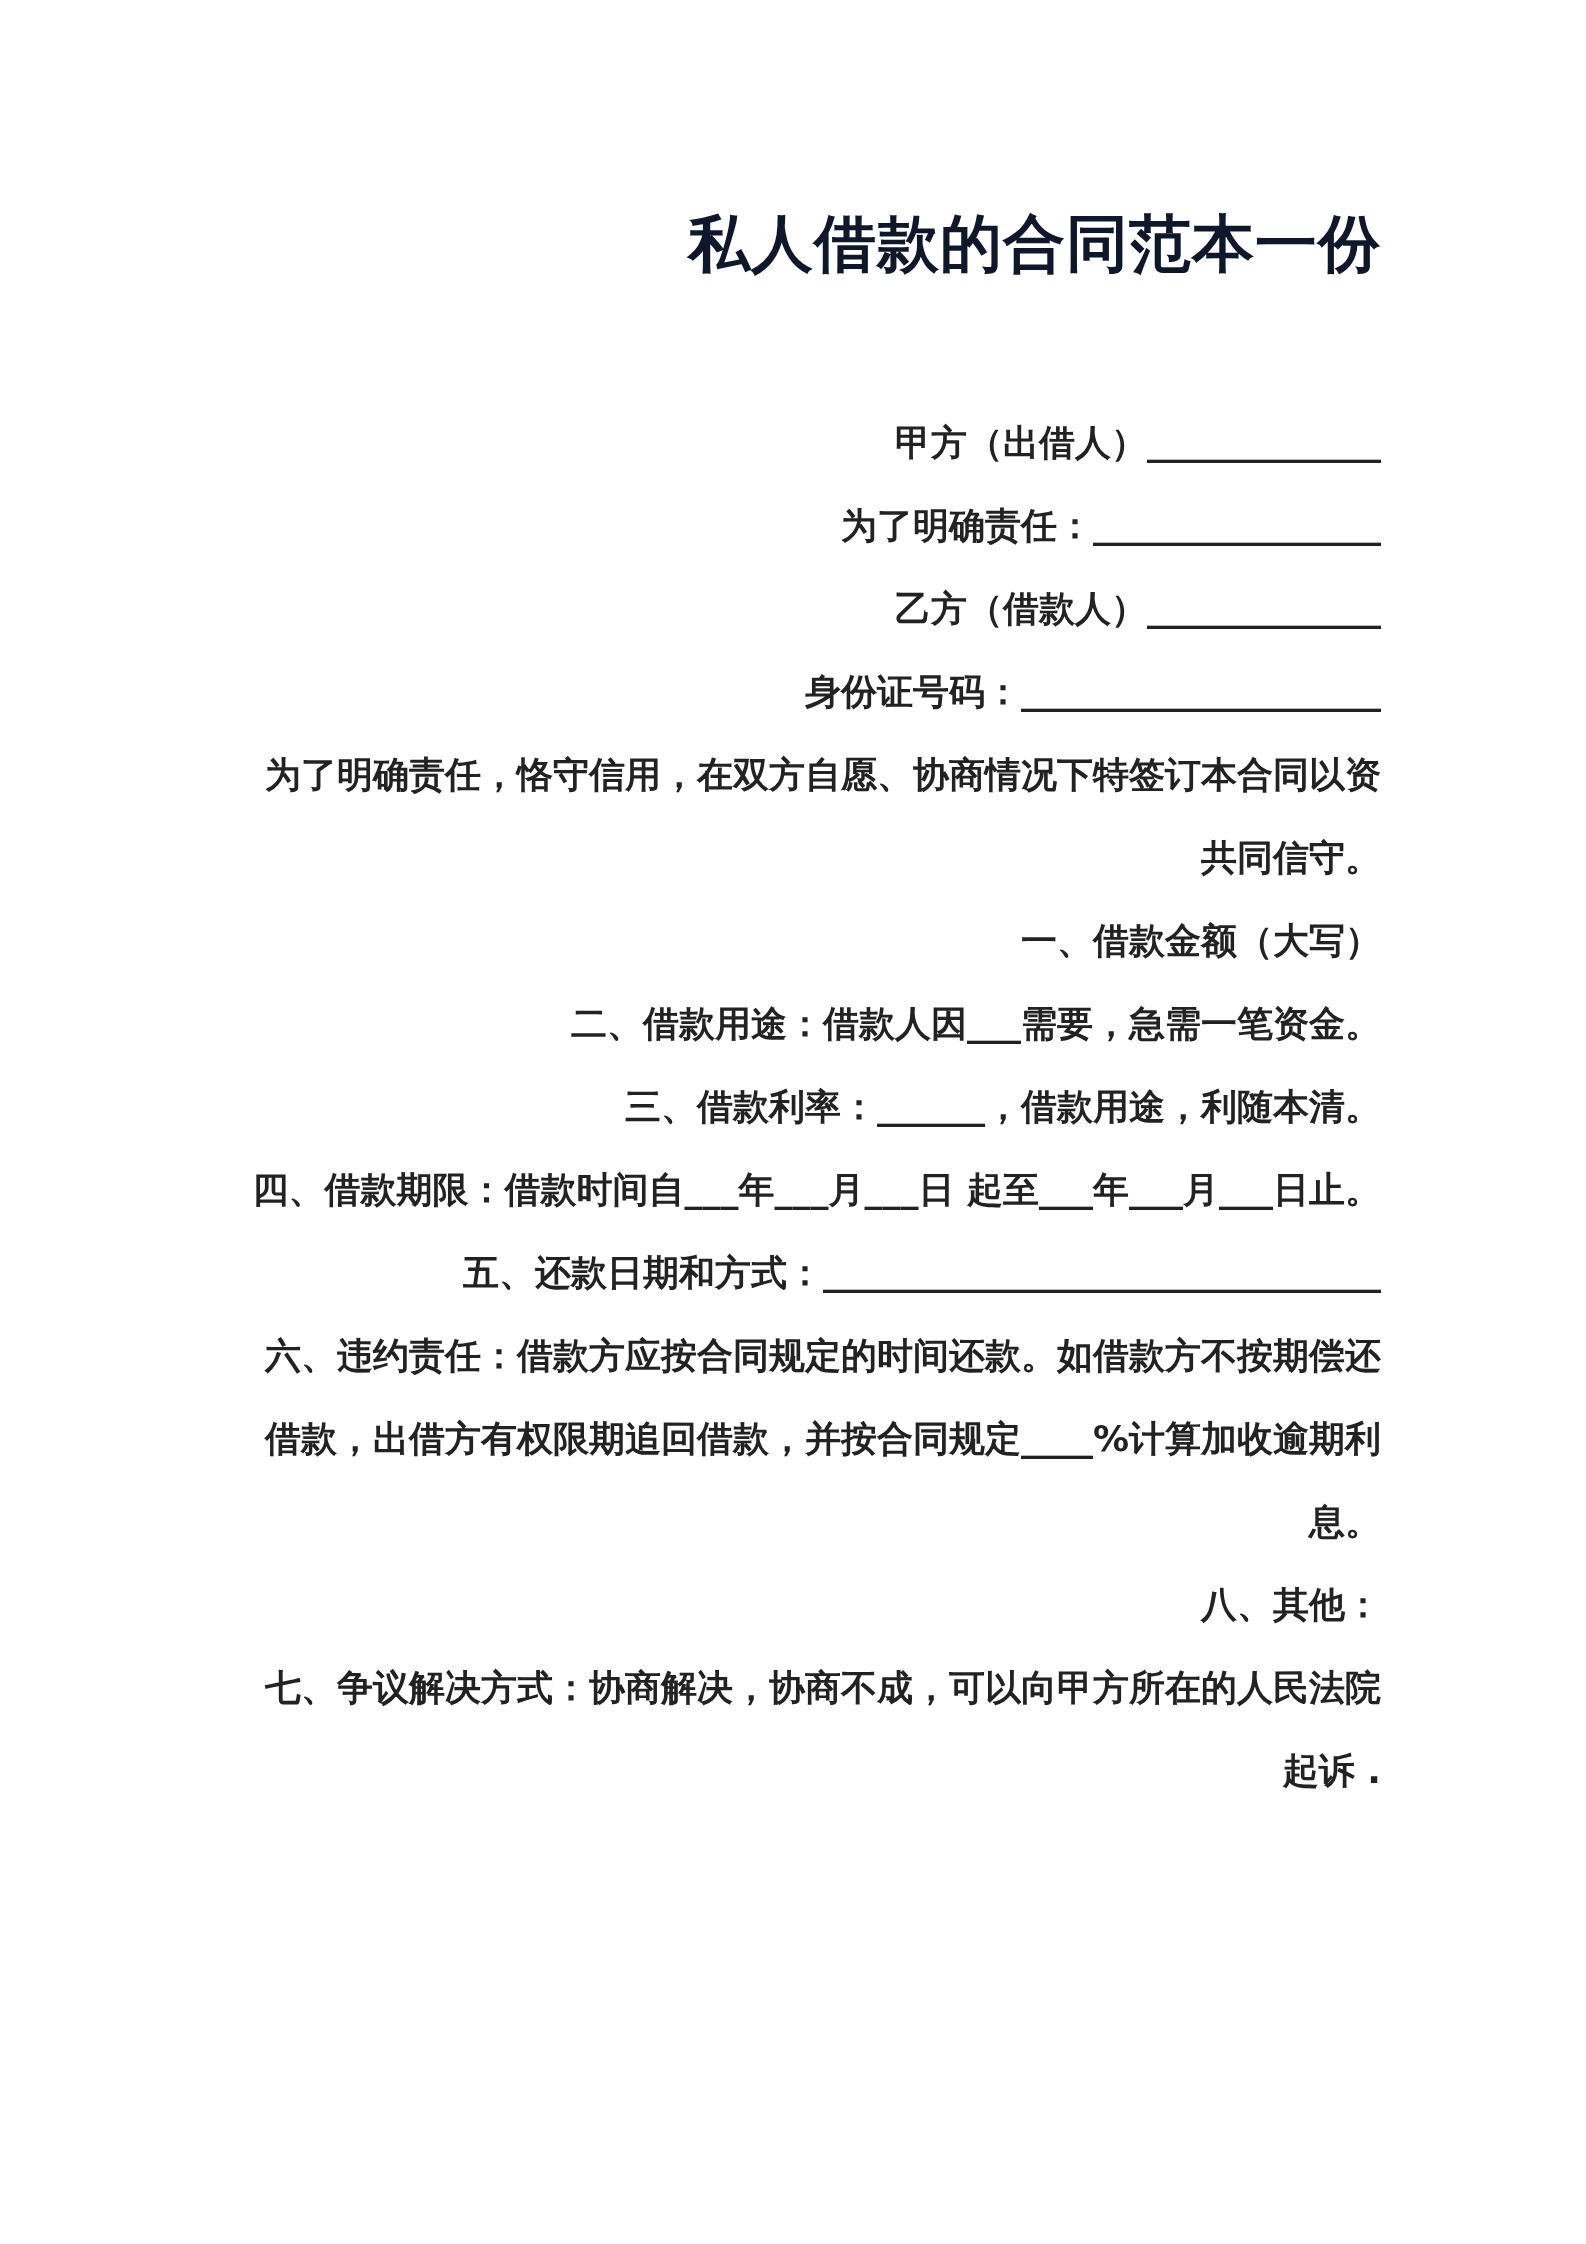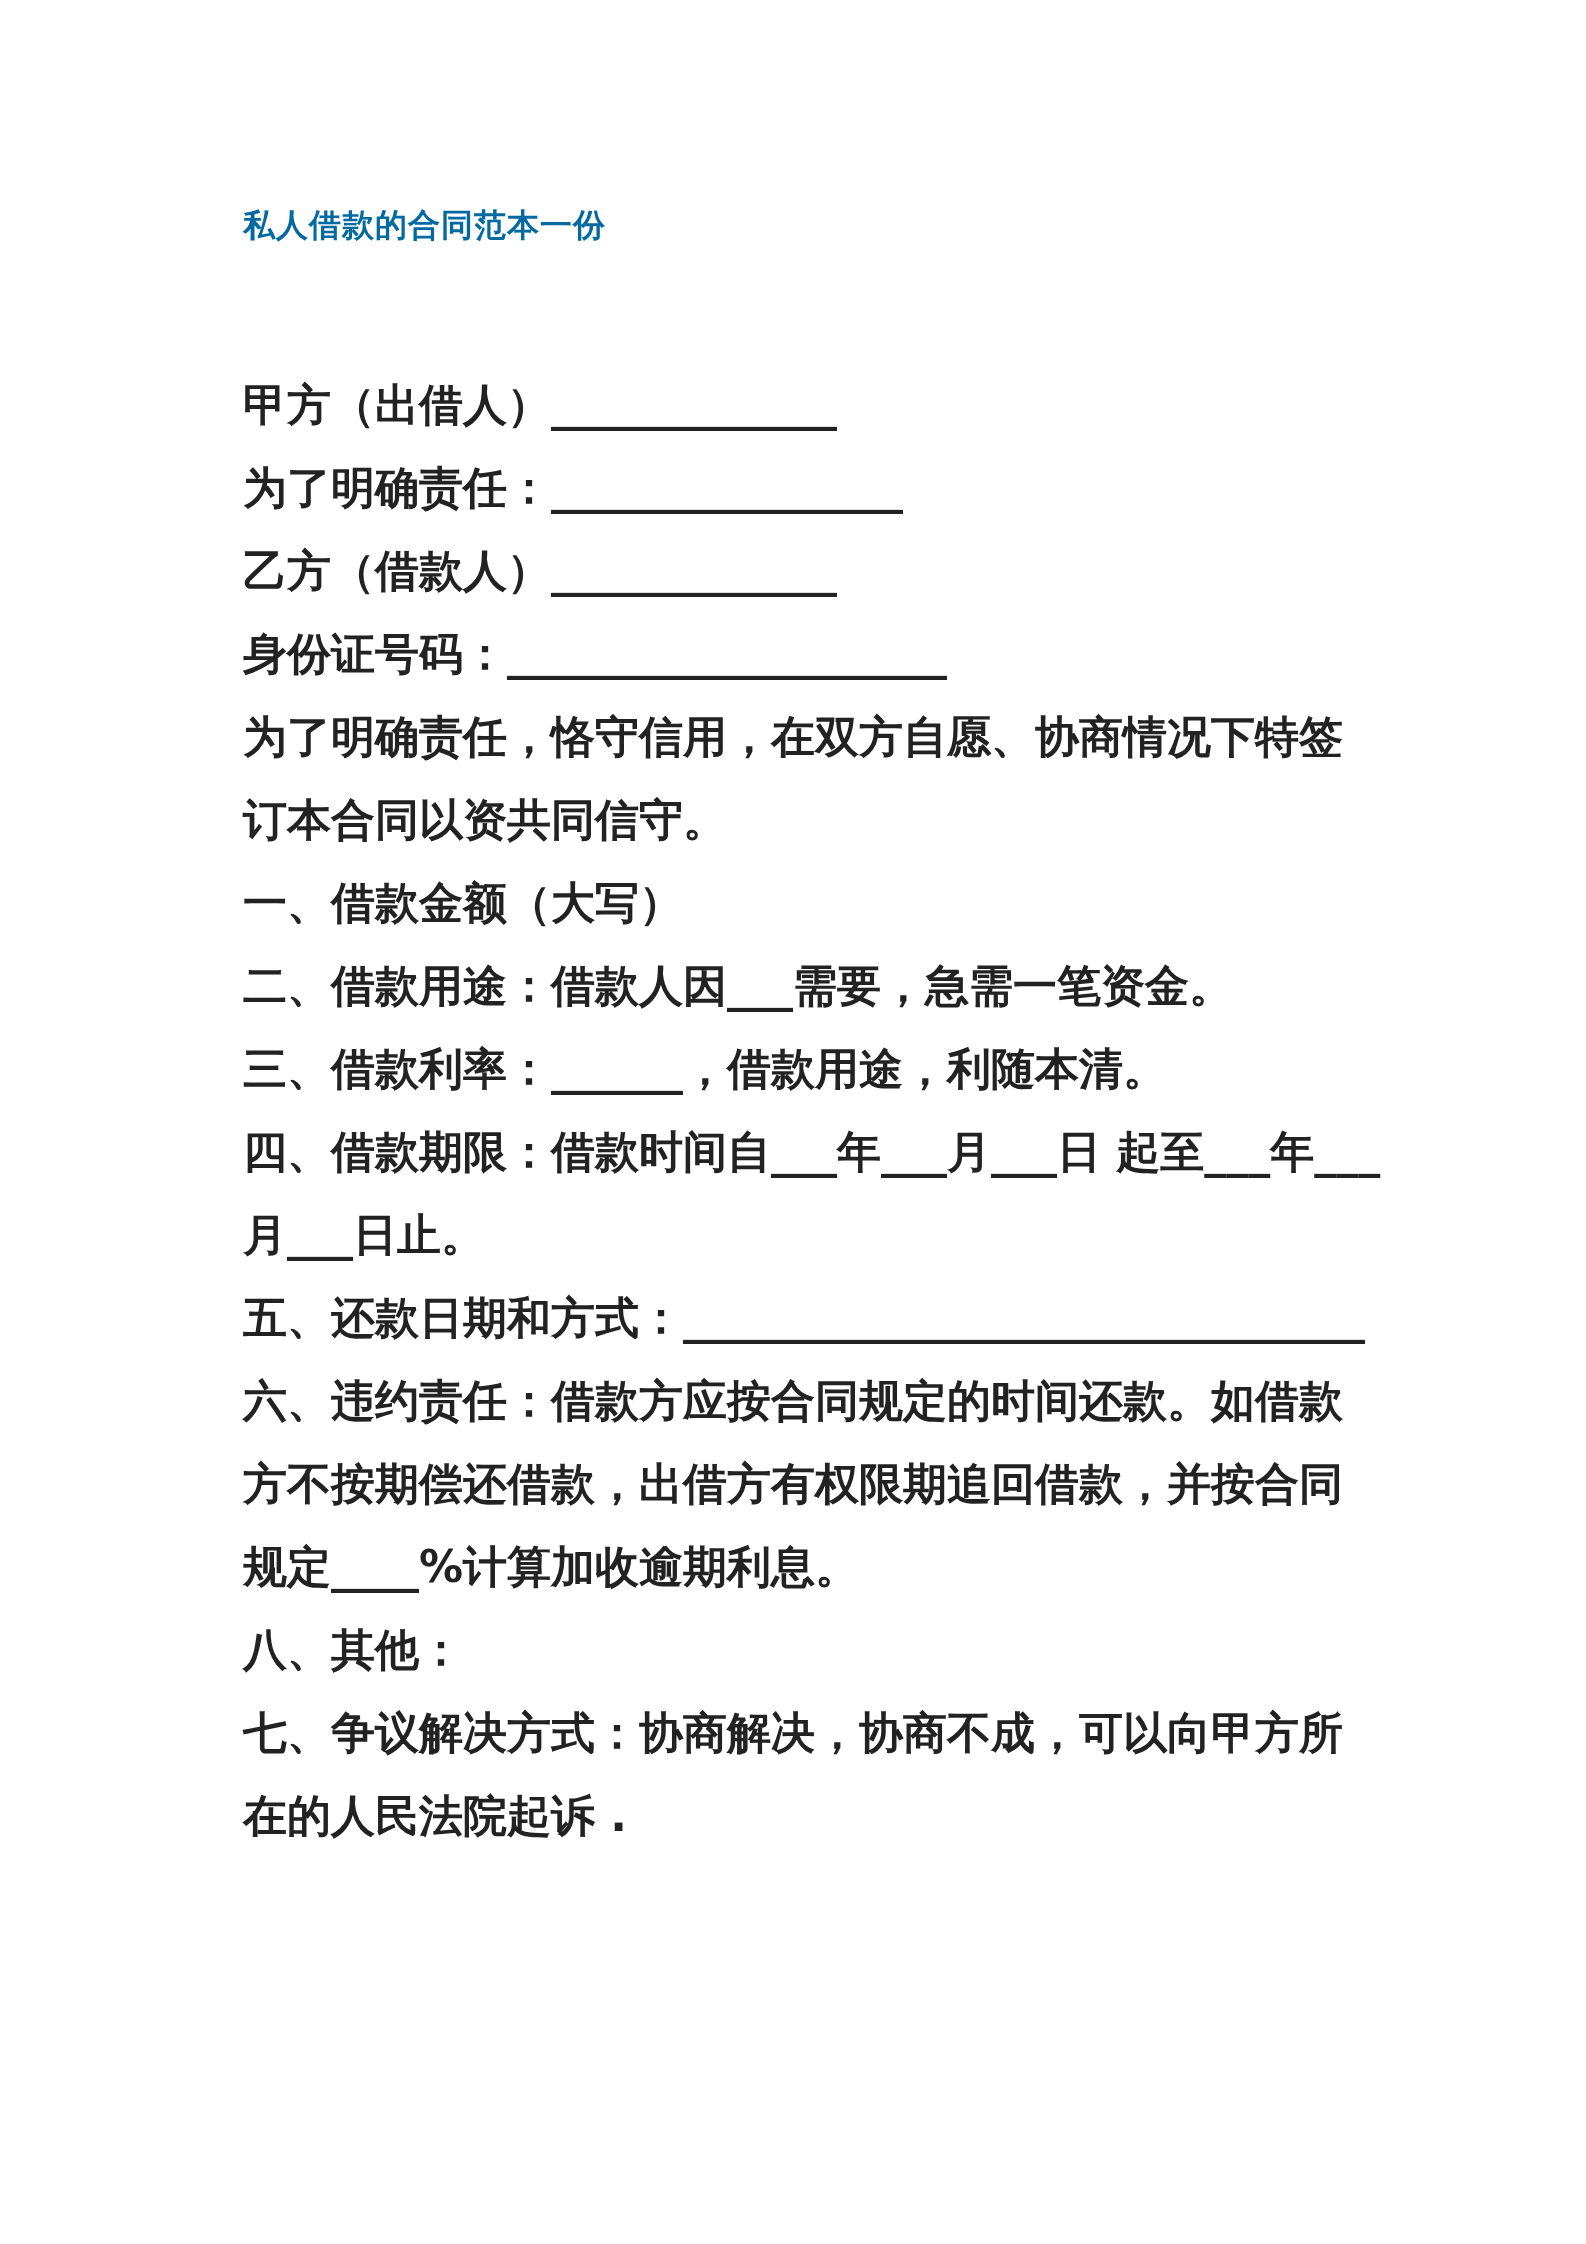--- a/index.html
+++ b/index.html
@@ -15,32 +15,32 @@
     background: #ffffff;
     overflow: hidden;
     box-sizing: border-box;
     padding: 205px 205px 0 243px;
     font-family: "DejaVu Sans", "Liberation Sans", sans-serif;
     color: #222222;
     font-weight: 700;
   }
   .doc-title {
     margin: 0;
-    text-align: left;
-    font-size: 32px;
+    text-align: right;
+    font-size: 62px;
     line-height: 1.25;
     font-weight: 700;
-    color: #0369a1;
+    color: #0f172a;
     letter-spacing: 1px;
   }
   .doc-body {
     margin-top: 118px;
-    font-size: 44px;
+    font-size: 36px;
     line-height: 83px;
-    text-align: left;
+    text-align: right;
     word-break: break-all;
     overflow-wrap: break-word;
   }
   .doc-paragraph {
     margin: 0;
     padding: 0;
     font-weight: 700;
   }
 </style>
 </head>

